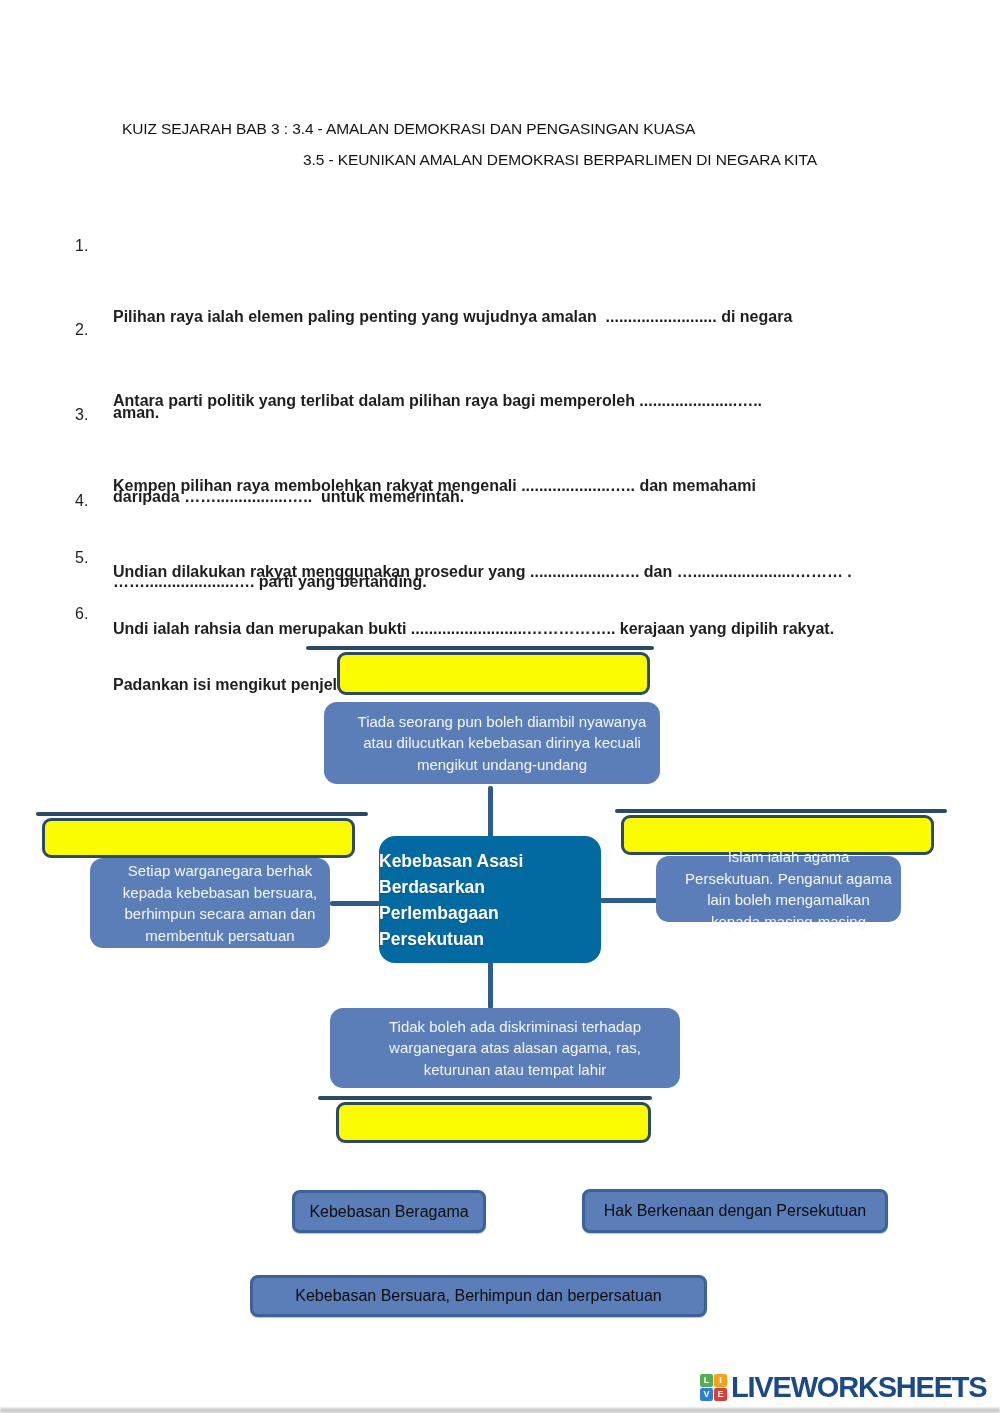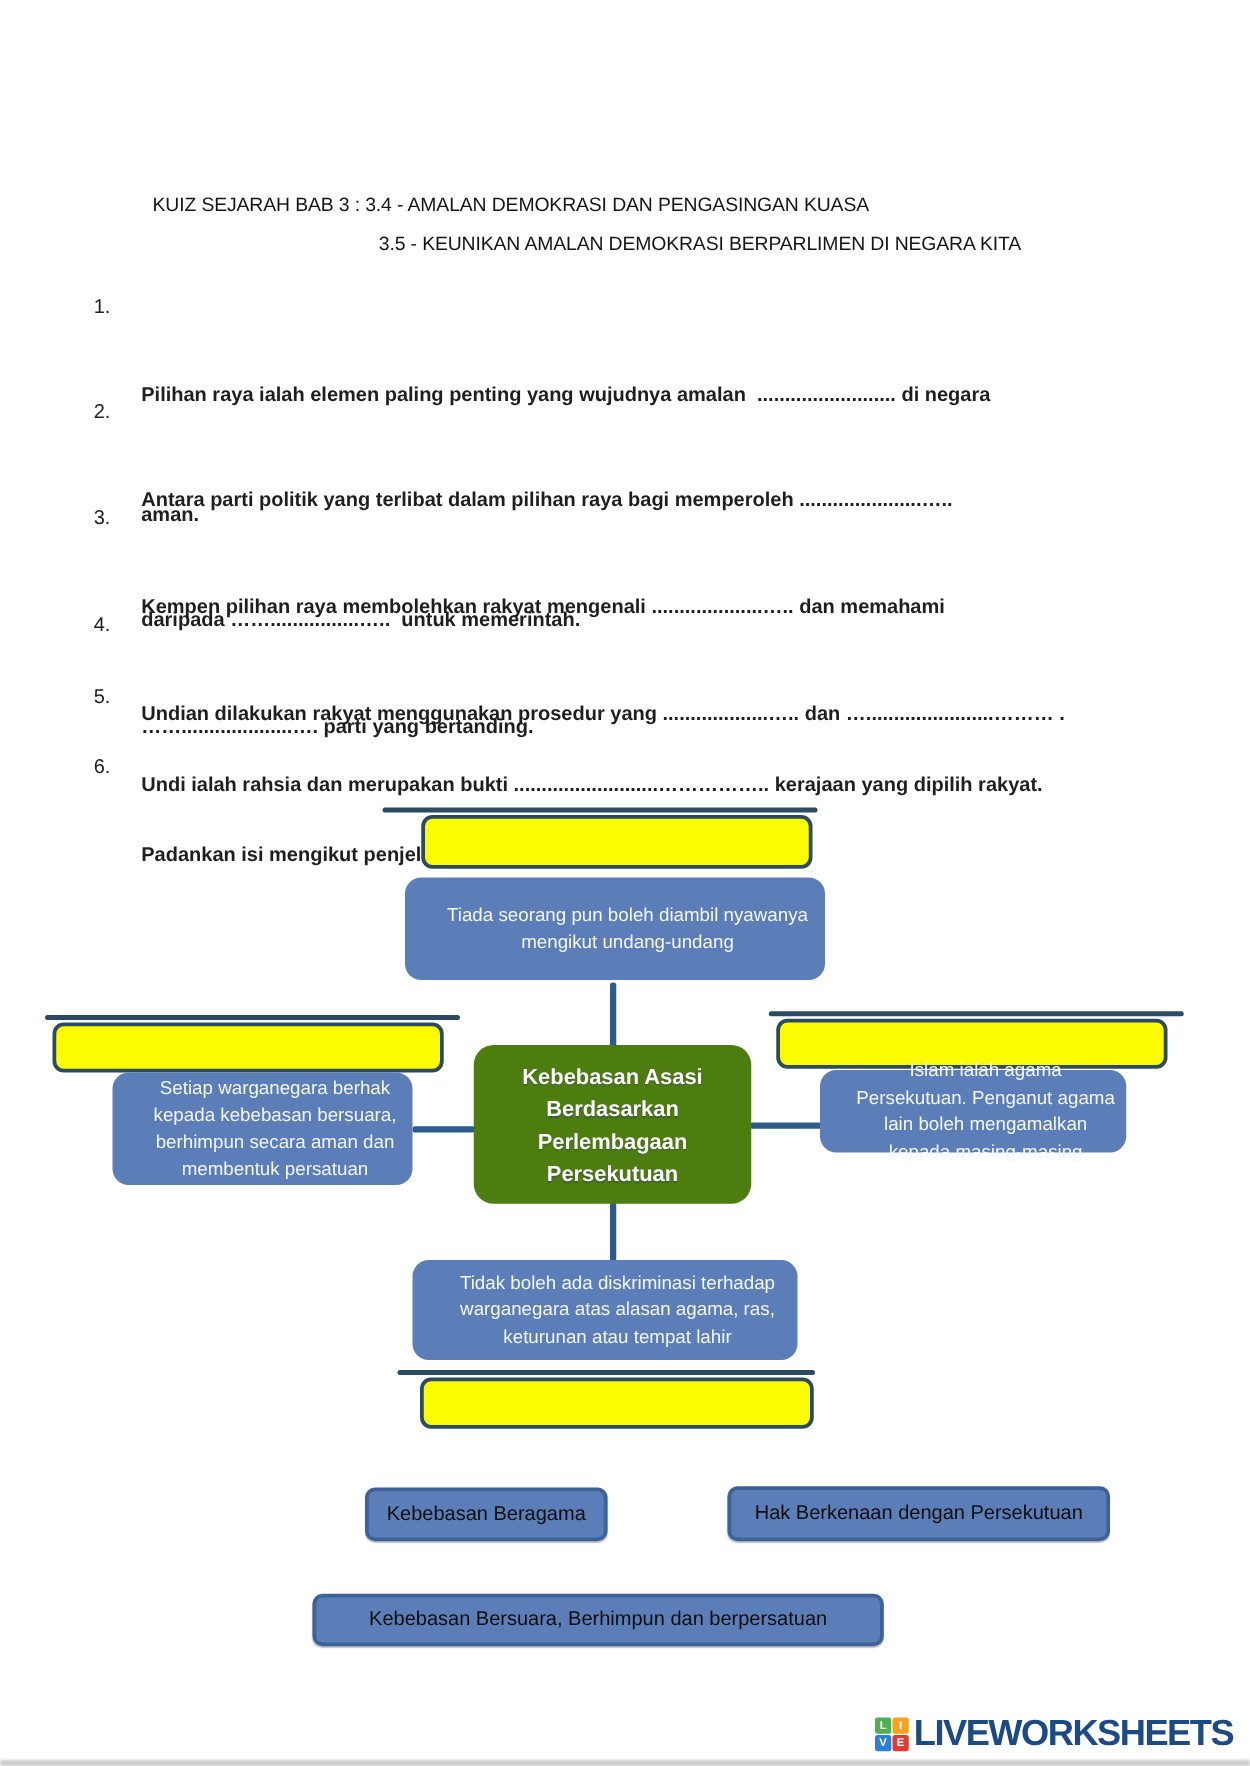--- a/index.html
+++ b/index.html
@@ -4,41 +4,41 @@
 <style>
   html,body{margin:0;padding:0;background:#888;}
   .page{
     position:relative;width:1000px;height:1413px;margin:0 auto;
     background:#ffffff;overflow:hidden;
     font-family:"Liberation Sans","DejaVu Sans",sans-serif;
     color:#1e1e1e;
   }
   .abs{position:absolute;}
   
-  .hline{font-size:15.5px;letter-spacing:-0.1px;white-space:nowrap;color:#141414;margin-top:36px;}
+  .hline{font-size:15.5px;letter-spacing:-0.1px;white-space:nowrap;color:#141414;}
   
   .q{position:absolute;left:75px;width:830px;}
   .qnum{position:absolute;left:0;top:0;font-size:16px;}
   .qtext{margin-left:38px;font-size:16px;line-height:32px;white-space:pre-wrap;font-weight:bold;}
   .qtext span{display:block;white-space:pre;}
   
   .peek{position:absolute;height:4px;background:#2d4a63;border-radius:3px;}
   .ybox{
     position:absolute;background:#fbfb02;border:3px solid #2d4a63;border-radius:9px;
     box-sizing:border-box;
   }
   .bbox{
     position:absolute;background:#5b7eb8;border-radius:13px;box-sizing:border-box;
     color:#f4f7fb;font-size:15px;line-height:21.5px;text-align:center;
     display:flex;flex-direction:column;justify-content:center;
   }
   .bbox span{display:block;white-space:nowrap;padding-left:20px;}
   .cbox{
-    position:absolute;background:#4d7c0f;border-radius:16px;box-sizing:border-box;
-    color:#ffffff;font-weight:bold;font-size:17.5px;line-height:26px;text-align:center;
+    position:absolute;background:#0369a1;border-radius:16px;box-sizing:border-box;
+    color:#ffffff;font-weight:bold;font-size:17.5px;line-height:26px;text-align:left;
     display:flex;flex-direction:column;justify-content:center;
     text-shadow:0 1px 1px rgba(40,60,90,.45);
   }
   .cbox span{display:block;white-space:nowrap;}
   .conn{position:absolute;background:#2f5a8c;border-radius:2px;}
   
   .chip{
     position:absolute;background:#5b7eb8;border:3px solid #3d6299;border-radius:8px;
     box-sizing:border-box;color:#0d0d0d;font-size:16px;text-align:center;
     display:flex;align-items:center;justify-content:center;white-space:nowrap;
@@ -102,20 +102,21 @@
 
   <div class="conn" style="left:488px;top:786px;width:5px;height:52px"></div>
   <div class="conn" style="left:330px;top:901px;width:50px;height:5px"></div>
   <div class="conn" style="left:600px;top:898px;width:57px;height:5px"></div>
   <div class="conn" style="left:488px;top:962px;width:5px;height:47px"></div>
 
   <div class="peek" style="left:306px;top:646px;width:348px"></div>
   <div class="ybox" style="left:337px;top:652px;width:313px;height:43px"></div>
   <div class="bbox" style="left:324px;top:702px;width:336px;height:82px">
     <span>Tiada seorang pun boleh diambil nyawanya</span>
+    <span>atau dilucutkan kebebasan dirinya kecuali</span>
     <span>mengikut undang-undang</span>
   </div>
 
   <div class="peek" style="left:36px;top:812px;width:332px"></div>
   <div class="ybox" style="left:42px;top:818px;width:313px;height:40px"></div>
   <div class="bbox" style="left:90px;top:858px;width:240px;height:90px">
     <span>Setiap warganegara berhak</span>
     <span>kepada kebebasan bersuara,</span>
     <span>berhimpun secara aman dan</span>
     <span>membentuk persatuan</span>
@@ -130,21 +131,21 @@
     <span>kepada masing-masing</span>
   </div>
 
   <div class="cbox" style="left:379px;top:836px;width:222px;height:127px">
     <span>Kebebasan Asasi</span>
     <span>Berdasarkan</span>
     <span>Perlembagaan</span>
     <span>Persekutuan</span>
   </div>
 
-  <div class="bbox" style="left:330px;top:1008px;width:308px;height:80px">
+  <div class="bbox" style="left:330px;top:1008px;width:350px;height:80px">
     <span>Tidak boleh ada diskriminasi terhadap</span>
     <span>warganegara atas alasan agama, ras,</span>
     <span>keturunan atau tempat lahir</span>
   </div>
   <div class="peek" style="left:318px;top:1096px;width:334px"></div>
   <div class="ybox" style="left:336px;top:1102px;width:315px;height:41px"></div>
 
   <div class="chip" style="left:292px;top:1190px;width:194px;height:43px">Kebebasan Beragama</div>
   <div class="chip" style="left:582px;top:1189px;width:306px;height:44px">Hak Berkenaan dengan Persekutuan</div>
   <div class="chip" style="left:250px;top:1275px;width:457px;height:42px">Kebebasan Bersuara, Berhimpun dan berpersatuan</div>

